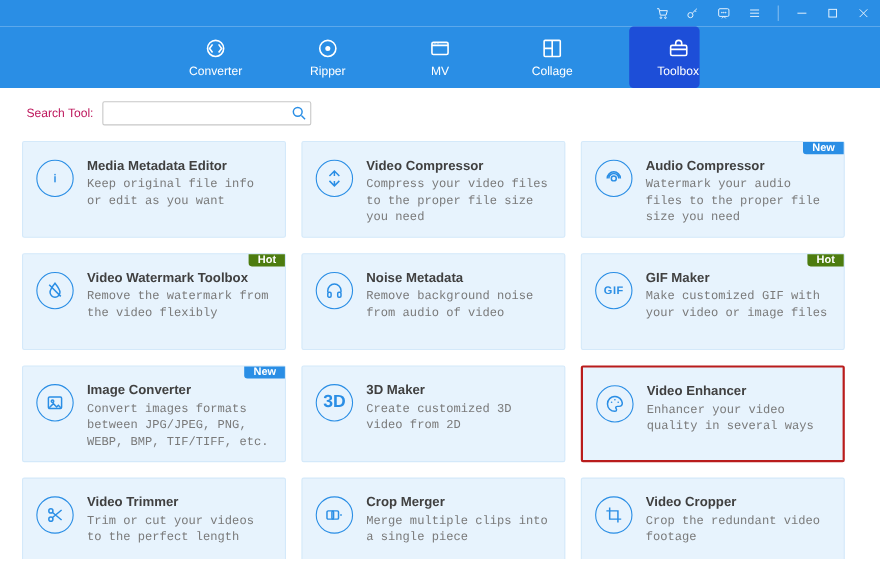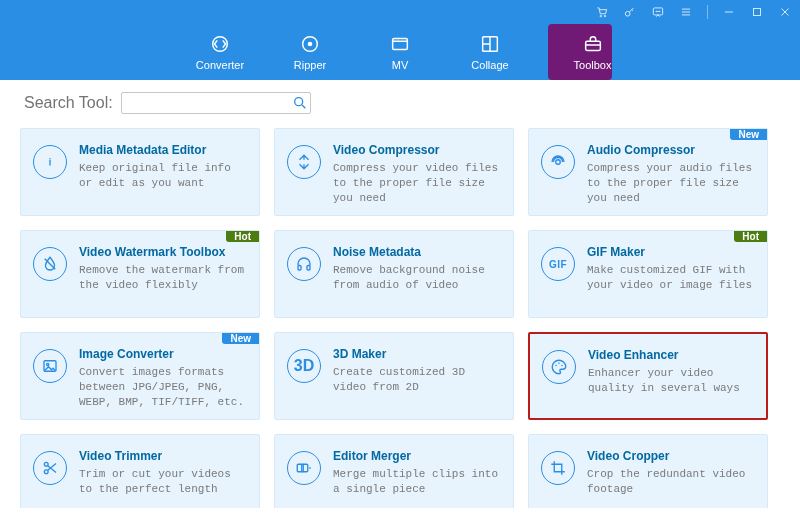--- a/index.html
+++ b/index.html
@@ -30,55 +30,55 @@
   }
   .titlebar .tb-icon svg { width: 14px; height: 14px; stroke: currentColor; fill: none; stroke-width: 1.5; }
   .titlebar .sep { width:1px; height:14px; background: rgba(255,255,255,.4); }
   
   .navbar {
     height: 56px;
     background: #2a8ee5;
     display: flex;
     justify-content: center;
     align-items: stretch;
-    gap: 26px;
+    gap: 38px;
   }
   .nav-item {
     width: 64px;
     display: flex;
     flex-direction: column;
     align-items: center;
     justify-content: center;
     gap: 4px;
     color: #fff;
     font-size: 11px;
     cursor: pointer;
     border-radius: 4px;
   }
   .nav-item.active {
-    background: #701a75;
+    background: #1d4ed8;
     padding-left: 25px;
   }
   .nav-item .nav-icon {
     width: 22px; height: 22px;
     display:flex;align-items:center;justify-content:center;
   }
   .nav-item svg { width:22px; height:22px; stroke:#fff; fill:none; stroke-width:1.6; }
   
   .content {
     height: calc(517px - 80px);
     padding: 12px 20px 10px 20px;
     position: relative;
   }
   .searchrow {
     display:flex; align-items:center; gap:8px;
     margin-bottom: 14px;
     margin-left: 4px;
   }
-  .searchrow label { font-size: 16px; color:#737373; }
+  .searchrow label { font-size: 11px; color:#be185d; }
   .searchrow .search-wrap {
     position:relative;
     width: 190px;
   }
   .searchrow input {
     width: 100%;
     height: 22px;
     border: 1px solid #c8c8c8;
     border-radius: 2px;
     padding: 0 24px 0 6px;
@@ -130,21 +130,21 @@
     color:#2a8ee5;
     margin-top: 2px;
   }
   .tool-icon svg { width:18px; height:18px; stroke:currentColor; fill:none; stroke-width:1.8; }
   .tool-icon .gif-txt { font-size:10px; font-weight:600; color:#2a8ee5; letter-spacing:.5px;}
   .tool-icon .td-txt { font-size:16px; font-weight:700; color:#2a8ee5;}
   .tool-text { flex:1; min-width:0; }
   .tool-title {
     font-size: 12px;
     font-weight: 700;
-    color: #0369a1;
+    color: #404040;
     margin-bottom: 4px;
   }
   .tool-desc {
     font-size: 11px;
     color: #7a7a7a;
     line-height: 1.35;
     font-family: Liberation Mono, monospace;
   }
   .badge {
     position:absolute;
@@ -303,21 +303,21 @@
         <div class="tool-card">
     <span class="badge new">New</span>
     <div class="tool-icon">
             <svg viewBox="0 0 24 24">
               <circle cx="12" cy="12" r="3"></circle>
               <path d="M6 12a6 6 0 0 1 12 0M4 12a8 8 0 0 1 16 0"></path>
             </svg>
           </div>
     <div class="tool-text">
       <div class="tool-title">Audio Compressor</div>
-      <div class="tool-desc">Compress your audio files to the proper file size you need</div>
+      <div class="tool-desc">Watermark your audio files to the proper file size you need</div>
     </div>
         </div>
         <div class="tool-card">
     <span class="badge hot">Hot</span>
     <div class="tool-icon">
             <svg viewBox="0 0 24 24">
               <path d="M12 3c4 5 6 8 6 11a6 6 0 0 1-12 0c0-3 2-6 6-11z"></path>
               <path d="M5 5l14 14"></path>
             </svg>
           </div>
@@ -406,21 +406,21 @@
         <div class="tool-card">
 
     <div class="tool-icon">
             <svg viewBox="0 0 24 24">
               <rect x="3" y="7" width="8" height="10" rx="1.5"></rect>
               <rect x="9" y="7" width="8" height="10" rx="1.5"></rect>
               <path d="M19 12h2"></path>
             </svg>
           </div>
     <div class="tool-text">
-      <div class="tool-title">Editor Merger</div>
+      <div class="tool-title">Crop Merger</div>
       <div class="tool-desc">Merge multiple clips into a single piece</div>
     </div>
         </div>
         <div class="tool-card">
 
     <div class="tool-icon">
             <svg viewBox="0 0 24 24">
               <path d="M7 3v14h14M3 7h14v14"></path>
             </svg>
           </div>

